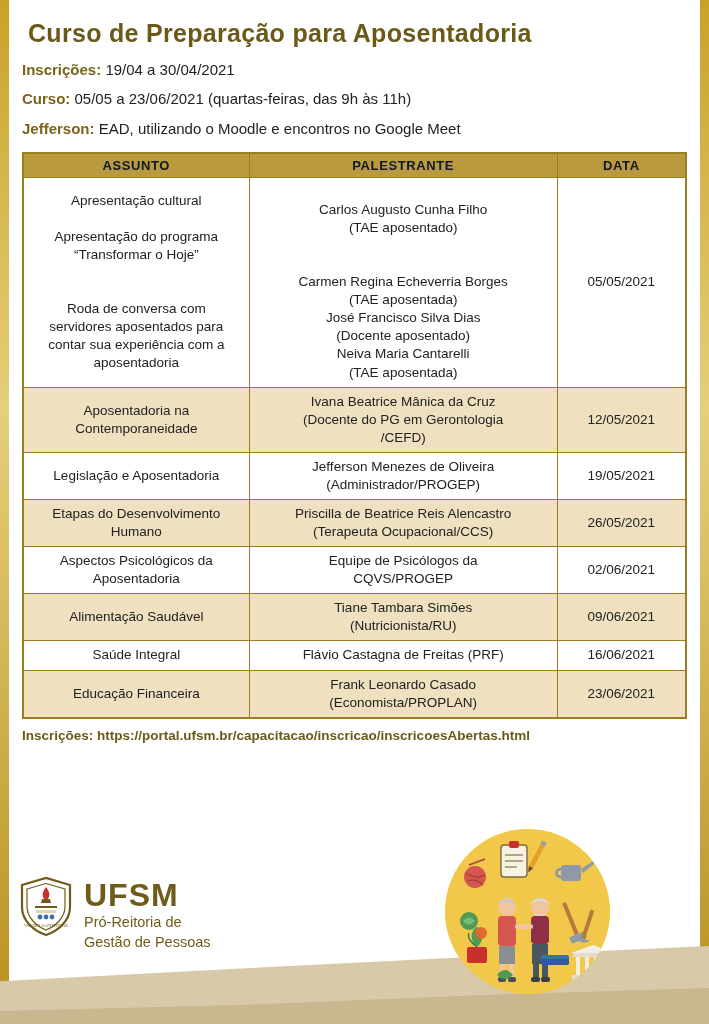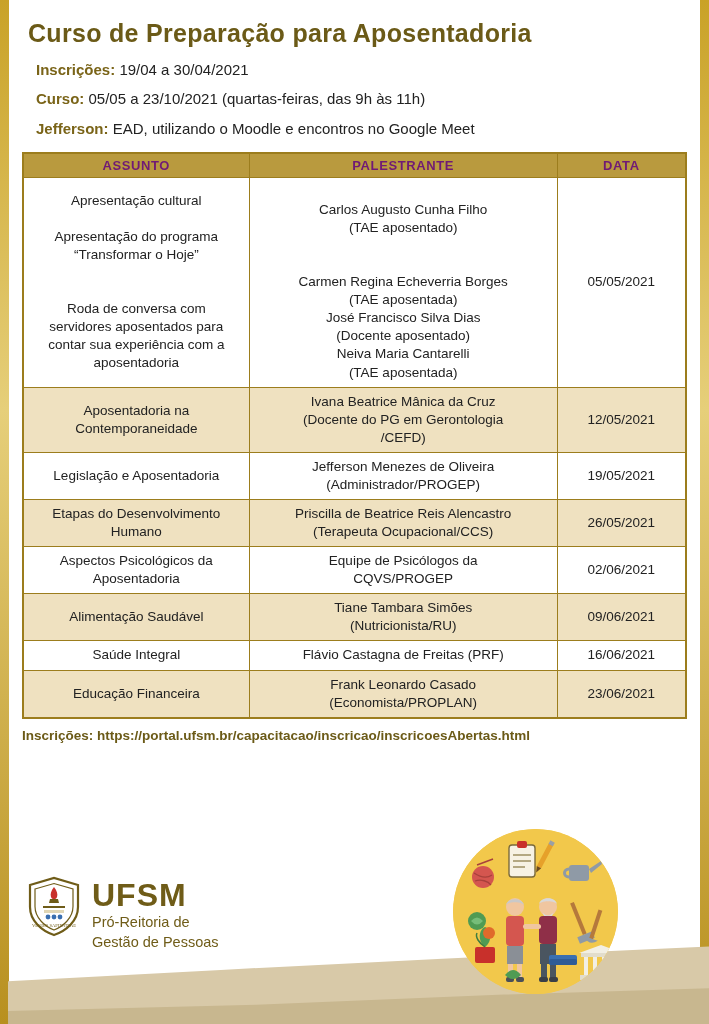--- a/index.html
+++ b/index.html
@@ -43,21 +43,21 @@
     font-weight: bold;
     letter-spacing: 0.3px;
     line-height: 1.22;
   }
   .title-line.second {
     font-size: 24px;
   }
 
   
   .info-block {
-    padding: 8px 22px 0 36px;
+    padding: 8px 22px 0 22px;
   }
   .info-row {
     margin: 0 0 11px 0;
     font-size: 15px;
     color: #1c1c1c;
     line-height: 1.25;
   }
   .info-label {
     color: #7a6418;
     font-weight: bold;
@@ -73,21 +73,21 @@
     padding: 2px 22px 0 22px;
   }
   table.schedule {
     width: 100%;
     border-collapse: collapse;
     table-layout: fixed;
     border: 2px solid #9c7d1d;
   }
   table.schedule th {
     background: #b99a3e;
-    color: #701a75;
+    color: #0f172a;
     font-size: 13px;
     font-weight: bold;
     letter-spacing: 0.6px;
     padding: 4px 16px;
     border: 1px solid #9c7d1d;
     text-align: center;
   }
   table.schedule td {
     border: 1px solid #9c7d1d;
     font-size: 13.5px;
@@ -117,21 +117,21 @@
   .link-line {
     padding: 9px 22px 0 22px;
     font-size: 13.5px;
     font-weight: bold;
     color: #6b5a17;
   }
 
   
   .footer {
     position: absolute;
-    left: 8px;
+    left: 0;
     bottom: 0;
     width: 658px;
     height: 190px;
     text-decoration: underline;
   }
   .footer-bg {
     position: absolute;
     left: 0;
     bottom: 0;
     width: 709px;
@@ -205,21 +205,21 @@
   <div class="title-line">Curso de Preparação para Aposentadoria</div>
 </div>
 
 <div class="info-block">
   <div class="info-row">
     <span class="info-label">Inscrições:</span>
     <span class="info-value">19/04 a 30/04/2021</span>
   </div>
   <div class="info-row">
     <span class="info-label">Curso:</span>
-    <span class="info-value">05/05 a 23/10/2021 (quartas-feiras, das 9h às 11h)</span>
+    <span class="info-value">05/05 a 23/06/2021 (quartas-feiras, das 9h às 11h)</span>
   </div>
   <div class="info-row">
     <span class="info-label">Jefferson:</span>
     <span class="info-value">EAD, utilizando o Moodle e encontros no Google Meet</span>
   </div>
 </div>
 
 <div class="table-wrap">
   <table class="schedule">
     <thead>

